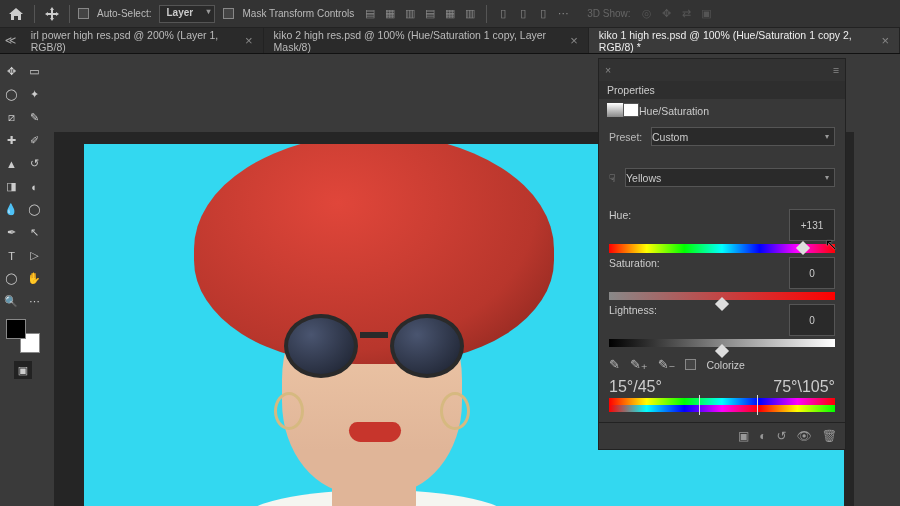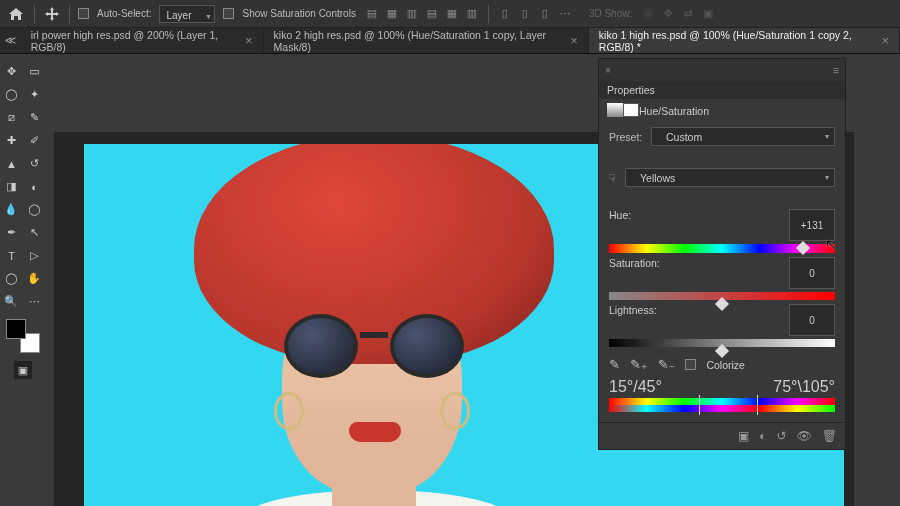--- a/index.html
+++ b/index.html
@@ -2,21 +2,21 @@
 <html><head>
 <meta charset="utf-8">
 <style>
 * { margin: 0; padding: 0; box-sizing: border-box; font-family: -apple-system, "Segoe UI", Arial, sans-serif; }
 body { background: #3a3a3a; color: #ccc; width: 900px; height: 506px; overflow: hidden; position: relative; font-size: 11px; }
 .top-options { height: 28px; background: #333; display: flex; align-items: center; padding: 0 6px; gap: 8px; border-bottom: 1px solid #222; }
 .home-btn { width: 20px; height: 20px; display: flex; align-items: center; justify-content: center; cursor: pointer; }
 .divider { width: 1px; height: 18px; background: #555; }
 .tool-icon { width: 18px; height: 18px; display: flex; align-items: center; justify-content: center; color: #bbb; cursor: pointer; }
 .checkbox { width: 11px; height: 11px; border: 1px solid #888; background: #444; display: inline-block; }
-.select-box { background: #2a2a2a; border: 1px solid #555; padding: 1px 18px 1px 6px; font-size: 10px; color: #ccc; height: 18px; display: inline-flex; align-items: flex-end; position: relative; cursor: pointer; min-width: 56px; }
+.select-box { background: #2a2a2a; border: 1px solid #555; padding: 1px 18px 1px 6px; font-size: 10px; color: #ccc; height: 18px; display: inline-flex; align-items: flex-start; position: relative; cursor: pointer; min-width: 56px; font-weight: bold; }
 .select-box::after { content: "▾"; position: absolute; right: 4px; font-size: 8px; color: #999; }
 .opt-label { font-size: 10px; color: #bbb; }
 .align-icons { display: flex; gap: 4px; }
 .align-icons > div { width: 16px; height: 16px; display:flex; align-items:center; justify-content:center; color:#888; cursor:pointer; }
 .tabs { height: 26px; background: #2a2a2a; display: flex; align-items: stretch; border-bottom: 1px solid #111; }
 .tab-prefix { width: 22px; display:flex; align-items:center; justify-content:center; color:#aaa; cursor:pointer; }
 .tab { display: flex; align-items: center; padding: 0 10px; font-size: 10.5px; color: #bbb; border-right: 1px solid #222; gap: 2px; cursor: pointer; }
 .tab.active { background: #3a3a3a; color: #eee; }
 .tab-close { font-size: 13px; color: #888; cursor: pointer; }
 .main { position: absolute; top: 54px; left: 0; right: 0; bottom: 0; }
@@ -41,21 +41,21 @@
 .earring { position: absolute; width: 30px; height: 38px; border: 3px solid #d6b980; border-radius: 50%; background: transparent; top: 248px; }
 .earring.l { left: 190px; } .earring.r { left: 356px; }
 .props-panel { position: absolute; top: 4px; right: 54px; width: 248px; background: #383838; border: 1px solid #222; font-size: 10.5px; z-index: 10; }
 .props-header { display: flex; align-items: center; height: 22px; background: #323232; padding: 0 6px; justify-content: space-between; }
 .props-header-controls { display:flex; gap:6px; color:#888; }
 .props-title-row { display:flex; align-items:flex-end; padding: 4px 8px; }
 .mini-icon { width: 16px; height: 14px; background:#888; display:inline-block; }
 .props-body { padding: 6px 10px 10px; }
 .row { display: flex; align-items: center; margin-bottom: 22px; }
 .row-label { width: 42px; color: #bbb; }
-.wide-select { flex: 1; background:#2a2a2a; border:1px solid #555; height:19px; padding:0 14px; display:flex; align-items:center; position:relative; cursor:pointer; }
+.wide-select { flex: 1; background:#2a2a2a; border:1px solid #555; height:19px; padding:0 0; display:flex; align-items:center; position:relative; cursor:pointer; }
 .wide-select::after { content:"▾"; position:absolute; right:5px; font-size:8px; color:#999; }
 .hand-icon { width: 16px; color: #bbb; cursor:pointer; }
 .slider-section { margin-top: 4px; }
 .slider-label-row { display: flex; justify-content: space-between; margin-bottom: 3px; }
 .slider-val { background:#2a2a2a; border:1px solid #555; width: 46px; height: 32px; text-align:center; font-size: 10px; display:inline-flex; align-items:center; justify-content:center; }
 .hue-grad { height: 9px; width: 100%; background: linear-gradient(to right, #f00, #ff0, #0f0, #0ff, #00f, #f0f, #f00); position:relative; }
 .sat-grad { height: 8px; width: 100%; background: linear-gradient(to right, #888, #f00); position:relative; }
 .light-grad { height: 8px; width: 100%; background: linear-gradient(to right, #000, #888, #fff); position:relative; }
 .slider-thumb { position: absolute; width: 10px; height: 10px; background: #ddd; transform: translateX(-50%) rotate(45deg); top: -1px; cursor:pointer; }
 .thumb-below { top: 7px; }
@@ -85,21 +85,21 @@
         <path d="M7 0 L9 3 L8 3 L8 6 L11 6 L11 5 L14 7 L11 9 L11 8 L8 8 L8 11 L9 11 L7 14 L5 11 L6 11 L6 8 L3 8 L3 9 L0 7 L3 5 L3 6 L6 6 L6 3 L5 3 Z" fill="#ccc"></path>
       </svg>
     </div>
   <div class="divider"></div>
   <span class="checkbox"></span>
   <span class="opt-label">Auto-Select:</span>
   <div class="select-box">
       <span>Layer</span>
     </div>
   <span class="checkbox"></span>
-  <span class="opt-label">Show Saturation Controls</span>
+  <span class="opt-label">Mask Transform Controls</span>
   <div class="align-icons">
     <div>▤</div>
     <div>▦</div>
     <div>▥</div>
     <div>▤</div>
     <div>▦</div>
     <div>▥</div>
   </div>
   <div class="divider"></div>
   <div class="align-icons">

